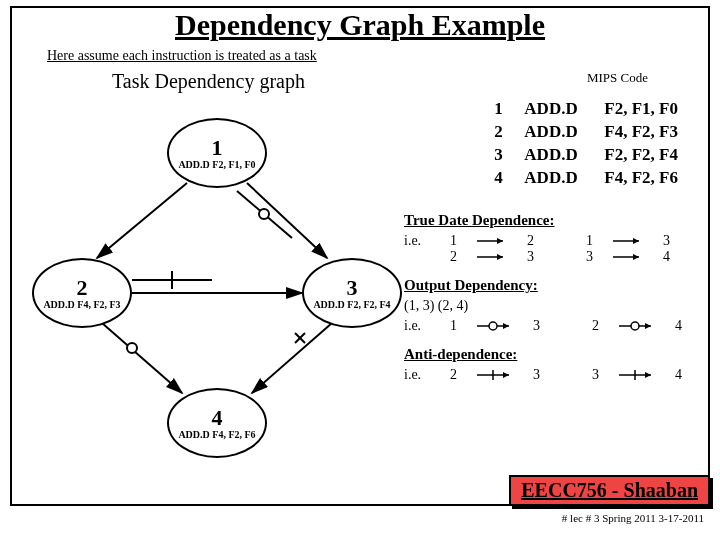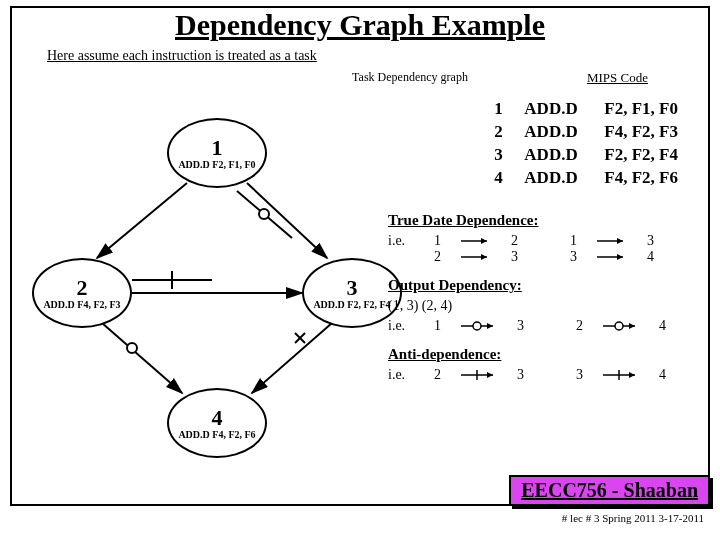--- a/index.html
+++ b/index.html
@@ -23,70 +23,68 @@
     font-weight: bold;
     text-decoration: underline;
   }
   .subtitle {
     font-size: 14px;
     text-decoration: underline;
     margin-left: 35px;
     margin-top: 6px;
   }
   .graph-label {
-    font-size: 12px;
+    font-size: 20px;
     margin-left: 100px;
     margin-top: 6px;
-    text-align: center;
   }
   .mips-label {
     position: absolute;
     right: 60px;
     top: 62px;
     font-size: 13px;
-    text-decoration: underline;
   }
   .code-block {
     position: absolute;
     right: 30px;
     top: 90px;
     font-size: 17px;
     font-weight: bold;
     line-height: 1.35;
   }
   .code-row { display: flex; }
   .code-num { width: 30px; }
   .code-op { width: 80px; }
   .code-args {}
   .section-h {
     font-weight: bold;
     font-size: 15px;
     text-decoration: underline;
   }
   .deps {
     position: absolute;
-    right: 20px;
+    right: 4px;
     top: 200px;
     width: 300px;
     font-size: 14px;
   }
   .deps p { margin: 4px 0; }
   .arrow-row { display: flex; align-items: center; gap: 18px; }
   .arrow-svg { display: inline-block; vertical-align: middle; }
   .footer-box {
     position: absolute;
     right: 10px;
     bottom: 34px;
     border: 2px solid #000;
     box-shadow: 3px 3px 0 #000;
     padding: 2px 10px;
     font-size: 20px;
     font-weight: bold;
     text-decoration: underline;
-    background: #d946ef;
+    background: #ef4444;
   }
   .footer-line {
     position: absolute;
     right: 16px;
     bottom: 16px;
     font-size: 11px;
   }
   .node {
     position: absolute;
     width: 100px; height: 70px;

